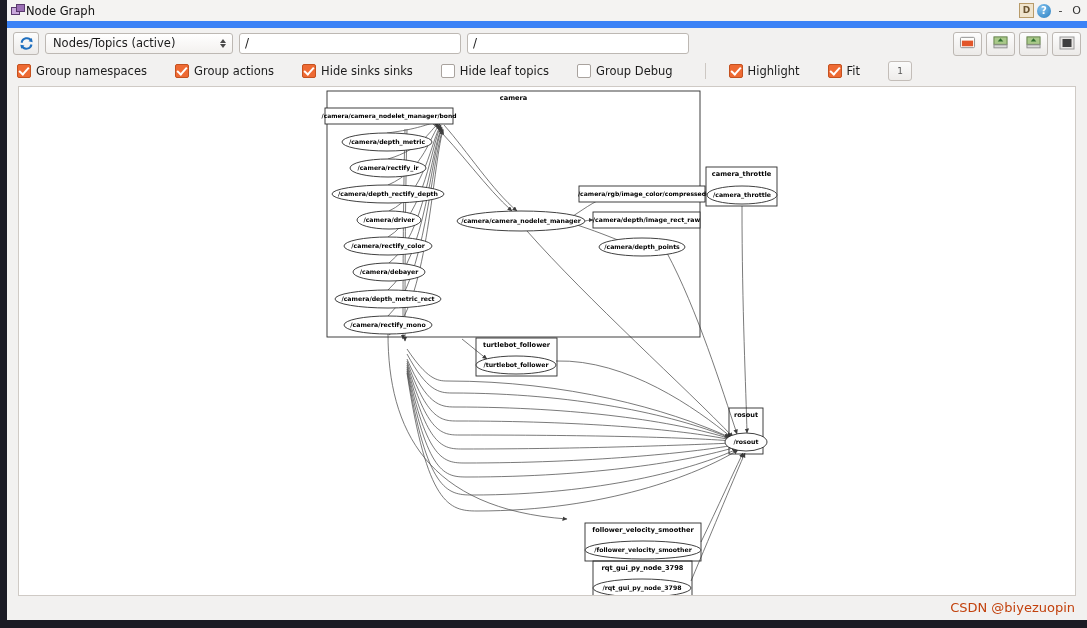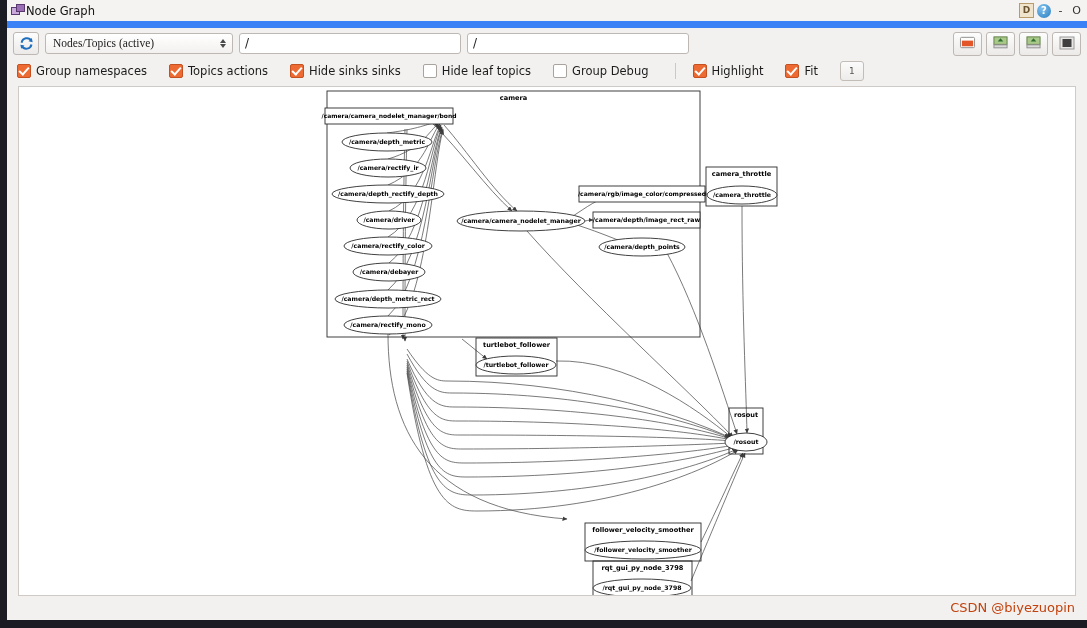--- a/index.html
+++ b/index.html
@@ -122,21 +122,21 @@
     border-radius: 3px;
     background: linear-gradient(#ffffff, #f3f1ef);
     display: flex;
     align-items: center;
     padding: 0 4px 0 7px;
     box-sizing: border-box;
     font-size: 11.5px;
     position: relative;
     flex: none;
   }
-  .combo .combo-label { flex: 1; white-space: nowrap; font-family: Liberation Serif, serif; }
+  .combo .combo-label { flex: 1; white-space: nowrap; }
   .spin {
     width: 11px;
     display: flex;
     flex-direction: column;
     align-items: center;
     justify-content: center;
     gap: 1px;
     color: #555;
   }
   .spin .arrow-up, .spin .arrow-dn {
@@ -176,21 +176,21 @@
     align-items: center;
     justify-content: center;
   }
 
   
   .toolbar2 {
     height: 26px;
     display: flex;
     align-items: center;
     padding: 0 10px;
-    gap: 13px;
+    gap: 19px;
     background: #f2f1f0;
     flex: none;
   }
   .chk {
     display: flex;
     align-items: center;
     gap: 5px;
     margin-right: 9px;
     white-space: nowrap;
   }
@@ -351,21 +351,21 @@
     </div>
   </div>
 
   <div class="toolbar2">
     <div class="chk on">
       <span class="box"></span>
       <span class="lbl">Group namespaces</span>
     </div>
     <div class="chk on">
       <span class="box"></span>
-      <span class="lbl">Topics actions</span>
+      <span class="lbl">Group actions</span>
     </div>
     <div class="chk on">
       <span class="box"></span>
       <span class="lbl">Hide sinks sinks</span>
     </div>
     <div class="chk">
       <span class="box"></span>
       <span class="lbl">Hide leaf topics</span>
     </div>
     <div class="chk">

